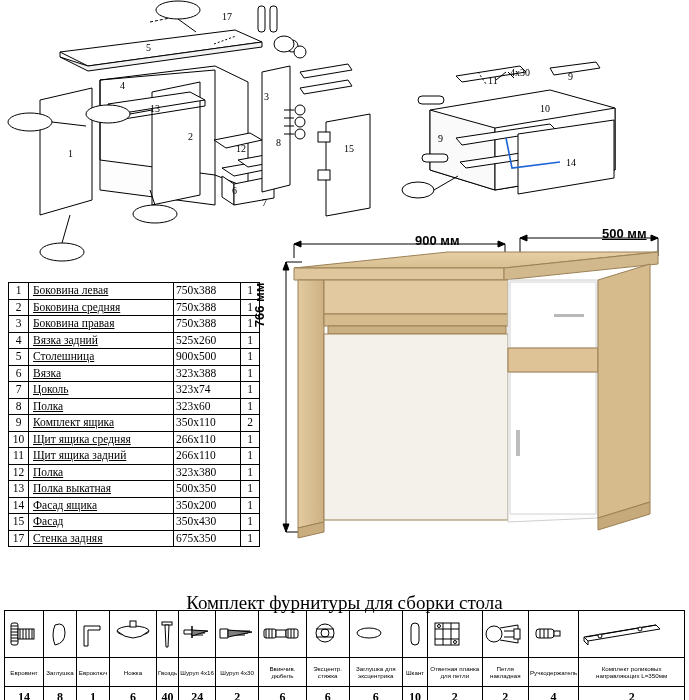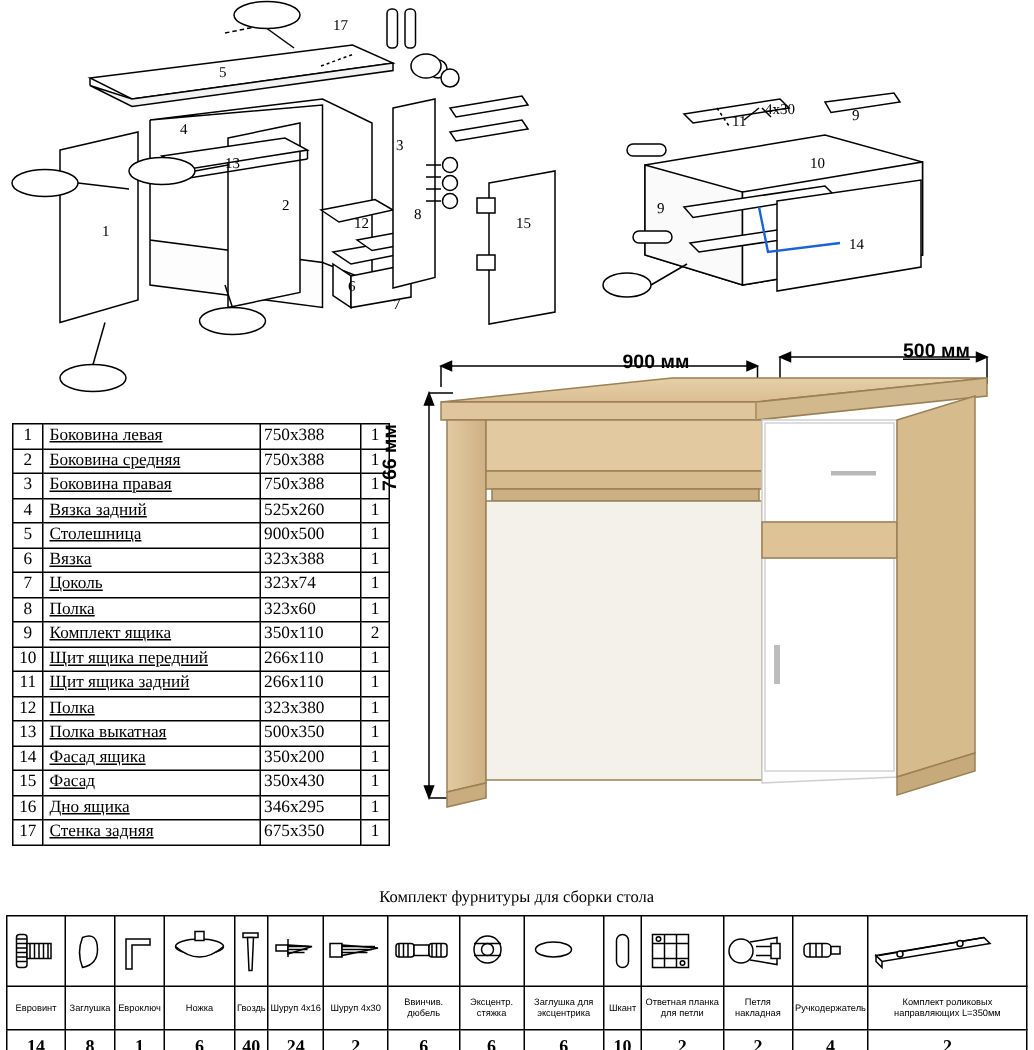--- a/index.html
+++ b/index.html
@@ -7,21 +7,21 @@
   .abs{position:absolute;}
   svg{display:block;}
   
   #parts-table{position:absolute;left:8px;top:282px;width:252px;border-collapse:collapse;font-size:11.5px;}
   #parts-table td{border:1px solid #000;padding:0 2px;height:15.5px;line-height:15px;white-space:nowrap;}
   #parts-table td.num{width:15px;text-align:center;}
   #parts-table td.name{padding-left:4px;text-decoration:underline;}
   #parts-table td.dim{width:62px;text-align:left;}
   #parts-table td.qty{width:14px;text-align:center;}
   
-  #hw-title{position:absolute;left:0;top:592px;width:689px;text-align:center;font-size:11px;}
+  #hw-title{position:absolute;left:0;top:592px;width:689px;text-align:center;font-size:19px;}
   #hw-table{position:absolute;left:4px;top:610px;width:681px;border-collapse:collapse;}
   #hw-table td{border:1px solid #000;text-align:center;vertical-align:middle;}
   #hw-table tr.icons td{height:44px;}
   #hw-table tr.labels td{height:26px;font-size:6.2px;line-height:7px;padding:1px;font-family:"Liberation Sans",sans-serif;}
   #hw-table tr.counts td{height:19px;font-size:12px;font-weight:bold;}
   
   .dimlabel{font-family:"Liberation Sans",sans-serif;font-weight:bold;font-size:13px;}
 </style>
 </head>
 <body>
@@ -189,21 +189,21 @@
         <td class="qty">1</td>
       </tr>
   <tr>
         <td class="num">9</td>
         <td class="name">Комплект ящика</td>
         <td class="dim">350х110</td>
         <td class="qty">2</td>
       </tr>
   <tr>
         <td class="num">10</td>
-        <td class="name">Щит ящика передний</td>
+        <td class="name">Щит ящика средняя</td>
         <td class="dim">266х110</td>
         <td class="qty">1</td>
       </tr>
   <tr>
         <td class="num">11</td>
         <td class="name">Щит ящика задний</td>
         <td class="dim">266х110</td>
         <td class="qty">1</td>
       </tr>
   <tr>
@@ -221,26 +221,20 @@
   <tr>
         <td class="num">14</td>
         <td class="name">Фасад ящика</td>
         <td class="dim">350х200</td>
         <td class="qty">1</td>
       </tr>
   <tr>
         <td class="num">15</td>
         <td class="name">Фасад</td>
         <td class="dim">350х430</td>
-        <td class="qty">1</td>
-      </tr>
-  <tr>
-        <td class="num">16</td>
-        <td class="name">Дно ящика</td>
-        <td class="dim">346х295</td>
         <td class="qty">1</td>
       </tr>
   <tr>
         <td class="num">17</td>
         <td class="name">Стенка задняя</td>
         <td class="dim">675х350</td>
         <td class="qty">1</td>
       </tr>
 </tbody>
   </table>

